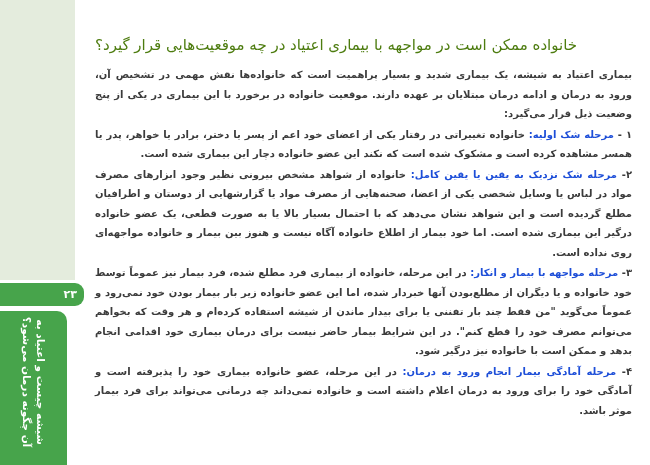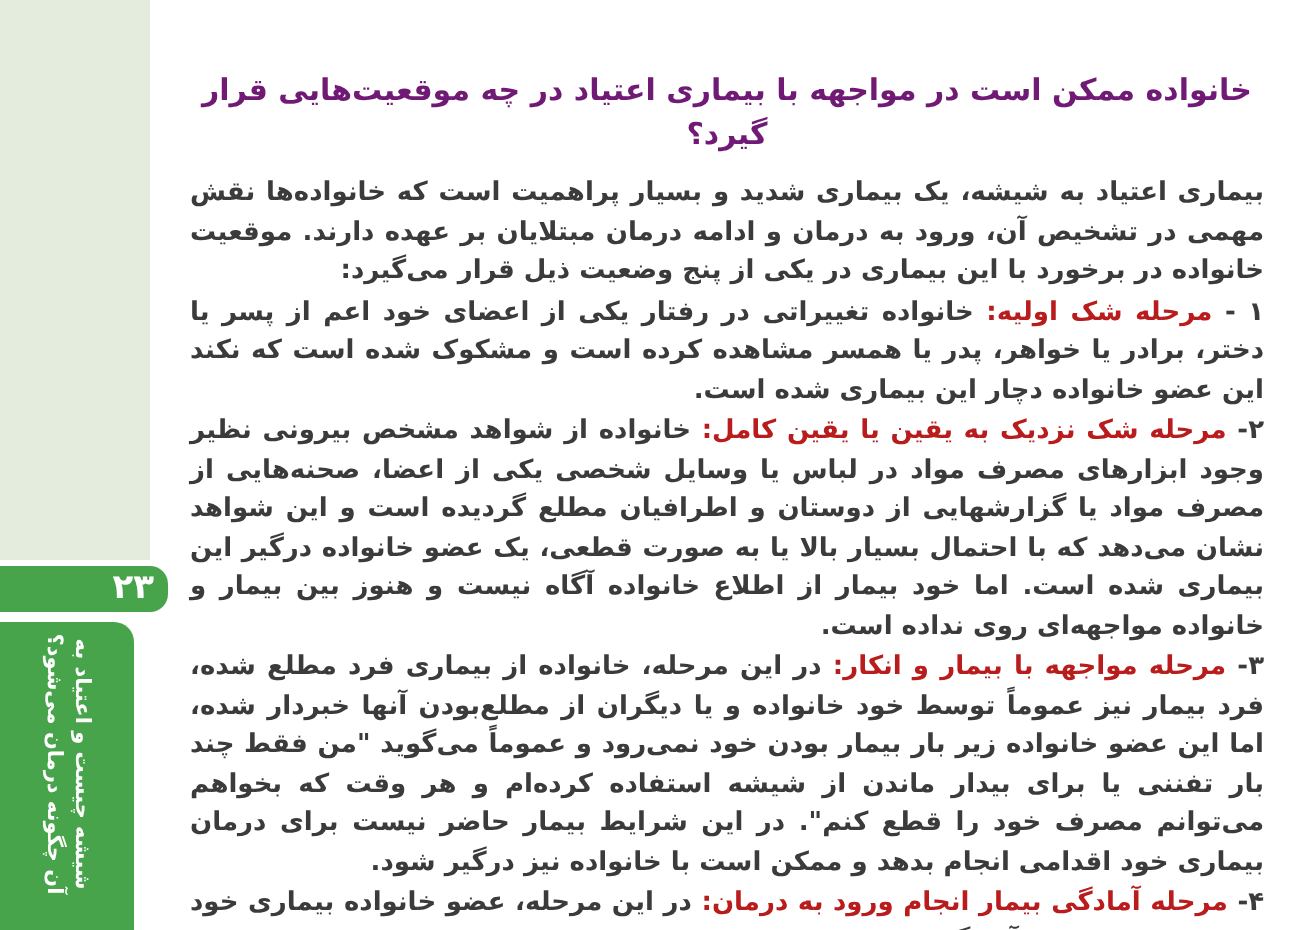--- a/index.html
+++ b/index.html
@@ -21,21 +21,21 @@
   .page-num-bar {
     position:absolute; left:0; top:283px;
     width:84px; height:23px;
     background:#47a44b;
     border-radius:0 9px 9px 0;
     direction:ltr;
     display:flex; align-items:center; justify-content:flex-end;
     padding-right:7px;
   }
   .page-num {
-    color:#ffffff; font-weight:bold; font-size:17px; line-height:1;
+    color:#ffffff; font-weight:bold; font-size:11px; line-height:1;
   }
   .spine-block {
     position:absolute; left:0; top:311px;
     width:67px; height:154px;
     background:#47a44b;
     border-radius:0 10px 0 0;
   }
   .spine-text {
     position:absolute; left:50%; top:46%;
     transform:translate(-50%,-50%) rotate(90deg);
@@ -43,34 +43,34 @@
     text-align:center;
     color:#ffffff; font-weight:bold;
     font-size:10.5px; line-height:14px;
   }
   
   .content {
     position:absolute; top:34px; right:18px;
     width:537px;
   }
   .title {
-    color:#701a75;
-    font-size:15px; font-weight:bold;
-    text-align:center;
+    color:#4d7c0f;
+    font-size:15px; font-weight:normal;
+    text-align:left;
     line-height:22px;
     margin-bottom:9px;
   }
   .para {
     color:#3b3b3b;
-    font-size:13px; font-weight:bold;
+    font-size:10px; font-weight:bold;
     line-height:19.5px;
     text-align:justify;
     margin-bottom:1px;
   }
-  .para .stage-heading { color:#b91c1c;margin-top:33px; }
+  .para .stage-heading { color:#1d4ed8;margin-top:33px; }
   .para .stage-num { color:#3b3b3b; }
 </style>
 </head>
 <body>
 
 <div class="page">
 
   <div class="pale-block"></div>
 
   <div class="page-num-bar">

